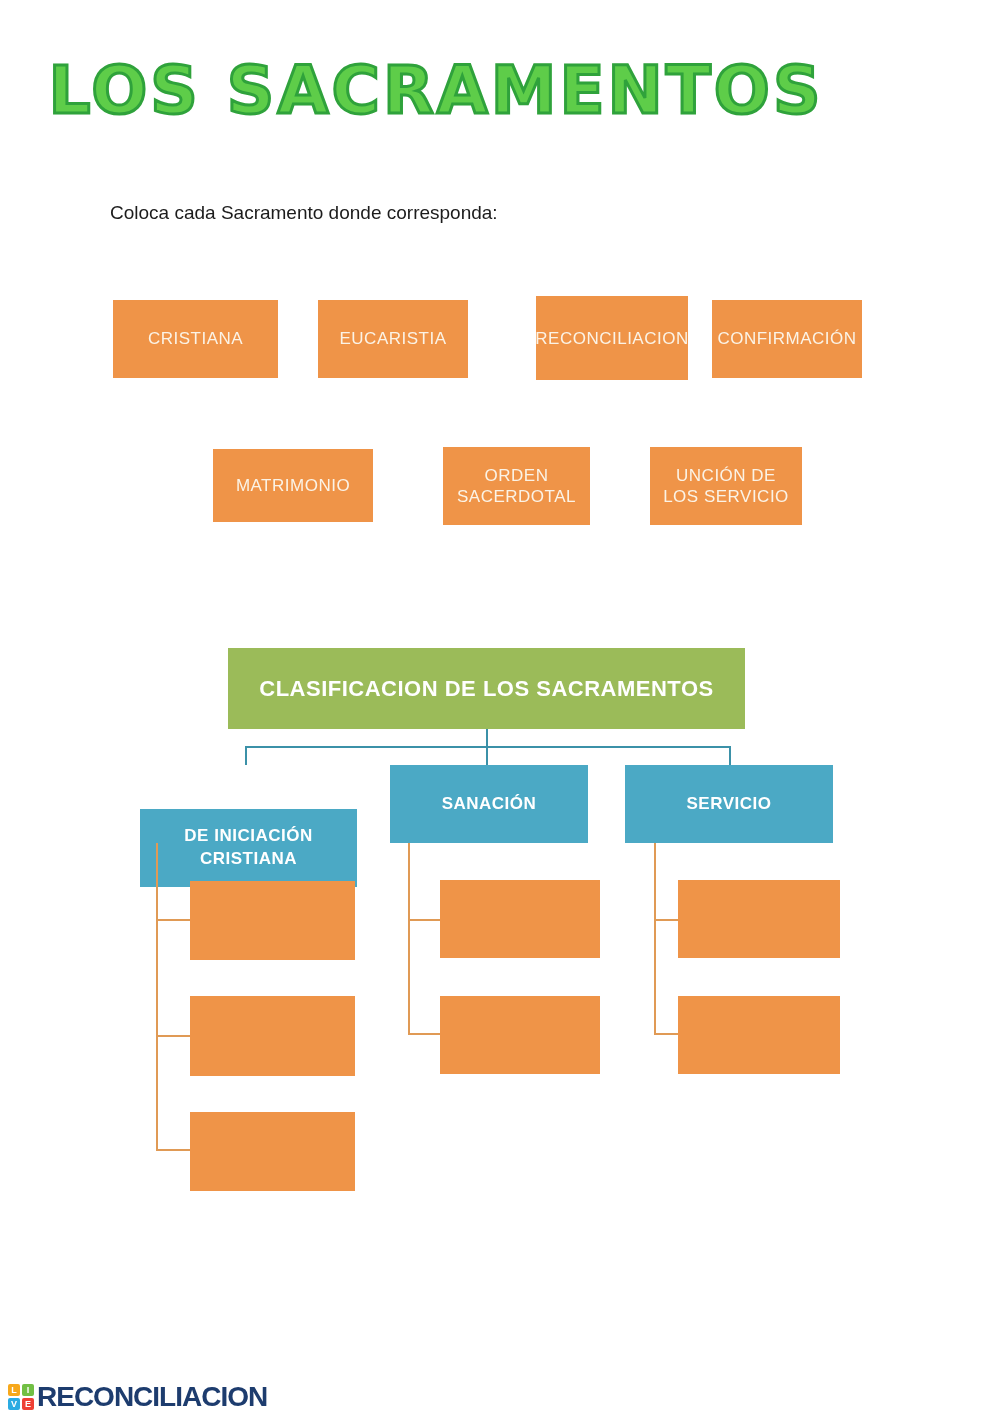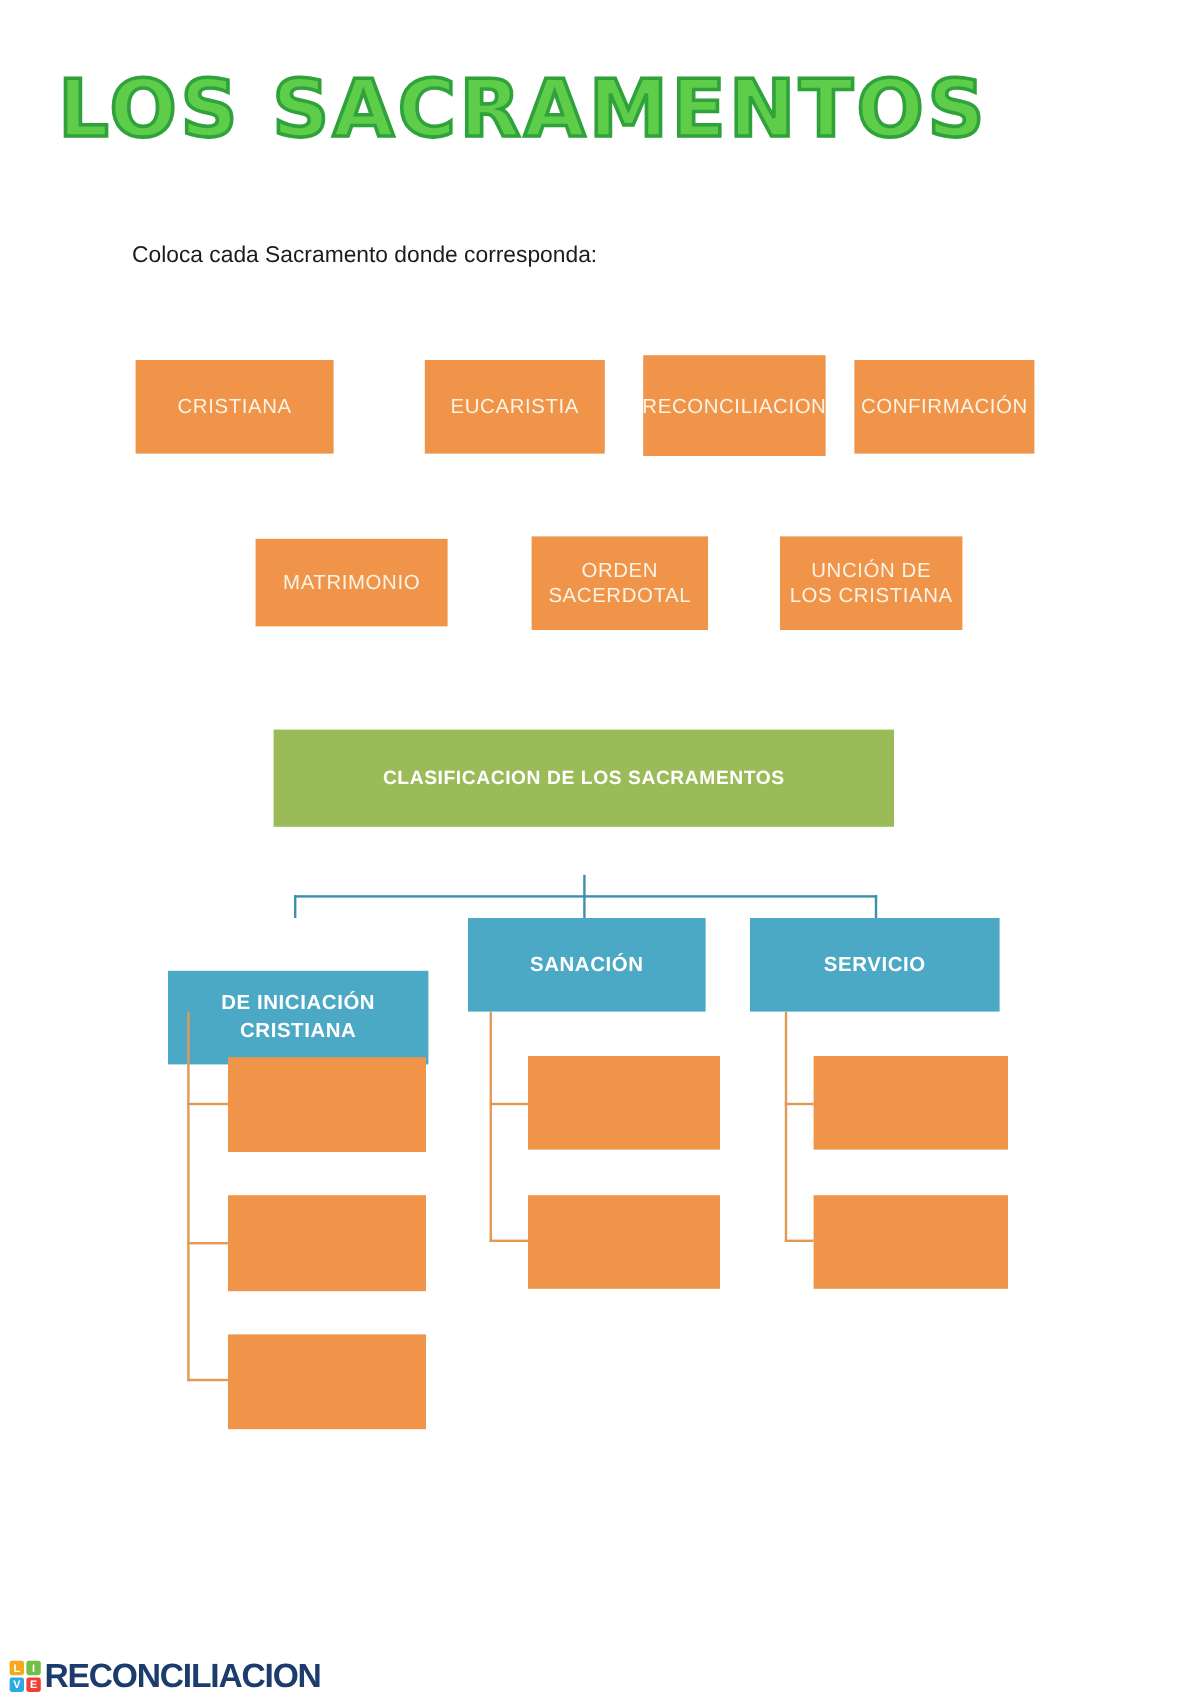--- a/index.html
+++ b/index.html
@@ -15,22 +15,22 @@
   .instruction{
     position:absolute;left:110px;top:202px;font-size:19px;color:#1c1c1c;
   }
   .drag-box{
     position:absolute;background:#EF9448;color:#FBF3E6;
     display:flex;align-items:center;justify-content:center;text-align:center;
     font-size:17px;letter-spacing:0.5px;line-height:1.25;
   }
   .slot{position:absolute;background:#EF9448;}
   .green-header{
-    position:absolute;left:228px;top:608px;width:517px;height:81px;
-    background:#9BBB59;color:#ffffff;font-weight:bold;font-size:16px;
+    position:absolute;left:228px;top:648px;width:517px;height:81px;
+    background:#9BBB59;color:#ffffff;font-weight:bold;font-size:22px;
     display:flex;align-items:center;justify-content:center;letter-spacing:0.5px;
   }
   .blue-box{
     position:absolute;top:765px;height:78px;background:#4BA9C5;color:#ffffff;
     font-weight:bold;font-size:17px;display:flex;align-items:center;
     justify-content:center;text-align:center;line-height:1.35;letter-spacing:0.5px;
   }
   .tline{position:absolute;background:#3B91A8;}
   .oline{position:absolute;background:#E09A55;}
   .footer-logo{
@@ -54,27 +54,27 @@
 </head>
 <body>
 
 <div class="page">
 
   <div class="title">LOS SACRAMENTOS</div>
 
   <div class="instruction">Coloca cada Sacramento donde corresponda:</div>
 
   <div class="drag-box" style="left:113px;top:300px;width:165px;height:78px;">CRISTIANA</div>
-  <div class="drag-box" style="left:318px;top:300px;width:150px;height:78px;margin-left:36px;">EUCARISTIA</div>
+  <div class="drag-box" style="left:318px;top:300px;width:150px;height:78px;">EUCARISTIA</div>
   <div class="drag-box" style="left:520px;top:296px;width:152px;height:84px;align-items:flex-start;padding-top:32px;box-sizing:border-box;margin-left:16px;">RECONCILIACION</div>
   <div class="drag-box" style="left:712px;top:300px;width:150px;height:78px;">CONFIRMACIÓN</div>
 
   <div class="drag-box" style="left:213px;top:449px;width:160px;height:73px;">MATRIMONIO</div>
   <div class="drag-box" style="left:443px;top:447px;width:147px;height:78px;padding:0 14px;box-sizing:border-box;">ORDEN SACERDOTAL</div>
-  <div class="drag-box" style="left:650px;top:447px;width:152px;height:78px;padding:0 6px;box-sizing:border-box;">UNCIÓN DE LOS CRISTIANA</div>
+  <div class="drag-box" style="left:650px;top:447px;width:152px;height:78px;padding:0 6px;box-sizing:border-box;">UNCIÓN DE LOS SERVICIO</div>
 
   <div class="green-header">CLASIFICACION DE LOS SACRAMENTOS</div>
 
   <div class="tline" style="left:486px;top:729px;width:2px;height:36px;"></div>
   <div class="tline" style="left:245px;top:746px;width:486px;height:2px;"></div>
   <div class="tline" style="left:245px;top:746px;width:2px;height:19px;"></div>
   <div class="tline" style="left:729px;top:746px;width:2px;height:19px;"></div>
 
   <div class="blue-box" style="left:140px;width:217px;padding:0 42px;box-sizing:border-box;margin-top:44px;">DE INICIACIÓN CRISTIANA</div>
   <div class="blue-box" style="left:390px;width:198px;">SANACIÓN</div>

